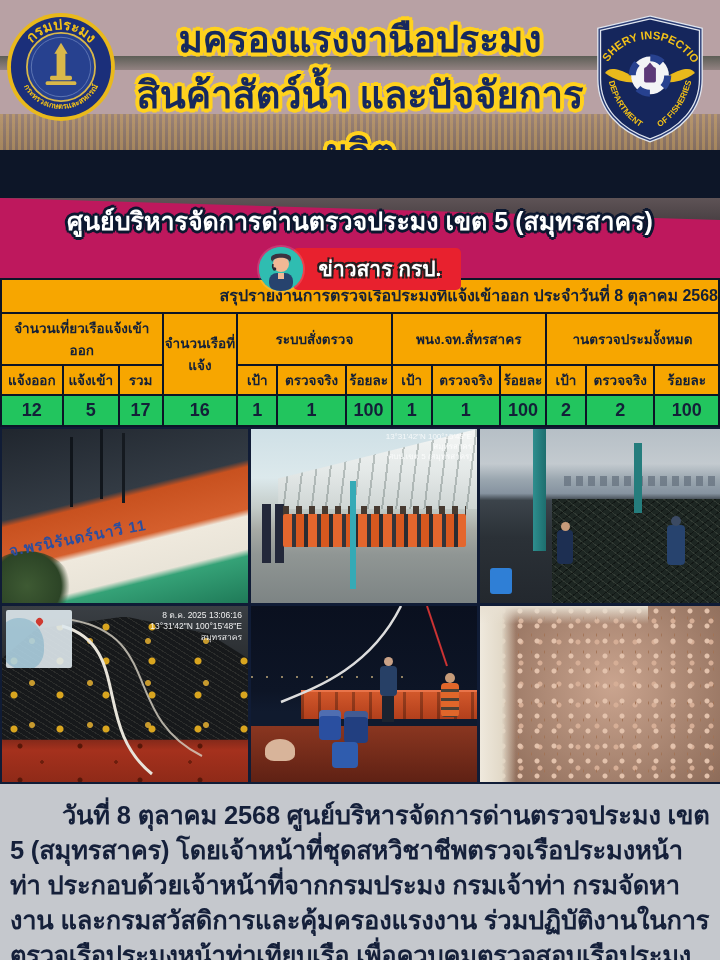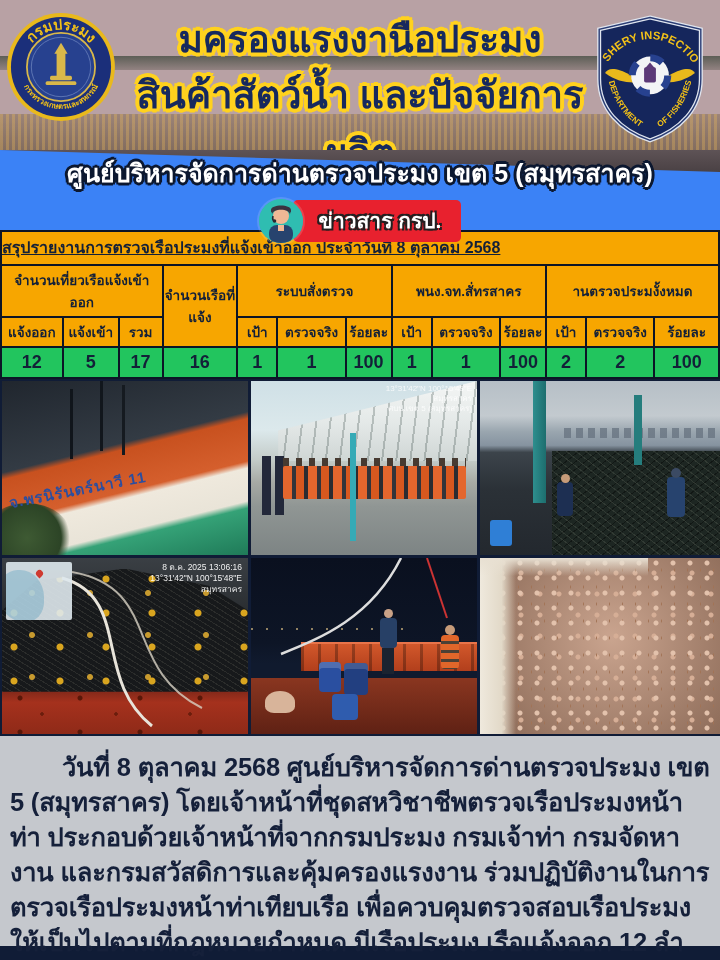--- a/index.html
+++ b/index.html
@@ -25,41 +25,41 @@
         -3px -3px 0 #ffd21e, 3px -3px 0 #ffd21e, -3px 3px 0 #ffd21e, 3px 3px 0 #ffd21e,
         -3px 0 0 #ffd21e, 3px 0 0 #ffd21e, 0 -3px 0 #ffd21e, 0 3px 0 #ffd21e,
         -4px 0 0 #ffd21e, 4px 0 0 #ffd21e, 0 4px 0 #ffd21e, 0 -4px 0 #ffd21e; }
   .title-line1 { font-size:37px; line-height:52px; }
   .title-line2 { font-size:38px; line-height:58px; }
 
   .seal { position:absolute; left:6px; top:12px; width:110px; height:110px; }
   .shield { position:absolute; right:4px; top:14px; width:132px; height:130px; }
 
   
-  .navy-band { position:relative; height:80px; background:#3b82f6; }
+  .navy-band { position:relative; height:80px; background:#be185d;margin-top:48px; }
   .navy-band .diag { position:absolute; top:0; left:0; right:0; height:22px;
       background:linear-gradient(180deg,#5e5356,#4a4144);
       clip-path:polygon(0 0,100% 0,100% 100%); }
   .banner-text { position:relative; text-align:center; padding-top:3px;
       font-size:25px; font-weight:bold; color:#ffffff;
       text-shadow:-2px -2px 0 #0c1830,2px -2px 0 #0c1830,-2px 2px 0 #0c1830,2px 2px 0 #0c1830,
                   0 3px 0 #0c1830, 0 -3px 0 #0c1830, 3px 0 0 #0c1830, -3px 0 0 #0c1830; }
   .news-row { position:relative; display:flex; justify-content:center; align-items:center;
       margin-top:6px; }
   .avatar { width:44px; height:44px; border-radius:50%; background:#2fbdb1;
       position:relative; z-index:2; margin-right:-10px; overflow:hidden;
       box-shadow:0 0 0 2px rgba(255,255,255,.15); }
   .news-badge { background:#e8212e; border-radius:5px; padding:4px 20px 5px 26px;
       font-size:21px; font-weight:bold; color:#fff;
       text-shadow:-2px -2px 0 #231f20,2px -2px 0 #231f20,-2px 2px 0 #231f20,2px 2px 0 #231f20; }
 
   
   .table-wrap { background:#101c36; }
   .tbl-title { background:#f7a600; color:#132038; font-weight:bold; font-size:16px;
-      text-align:left; padding:3px 0 4px; border:2px solid #0c1526; border-bottom:none;text-decoration:underline; }
+      text-align:right; padding:3px 0 4px; border:2px solid #0c1526; border-bottom:none; }
   table.report { width:100%; border-collapse:collapse; table-layout:fixed; }
   table.report th, table.report td { border:2px solid #0c1526; text-align:center;
       color:#132038; overflow:hidden; }
   table.report th { background:#f7a600; font-size:13.5px; font-weight:bold; padding:3px 1px; }
   table.report td { background:#22c55e; font-size:18px; font-weight:bold; padding:4px 0; }
 
   
   .photos { background:#101c36; padding:2px 2px; display:grid;
       grid-template-columns:246px 226px 240px; grid-template-rows:174px 176px;
       gap:3px; }

